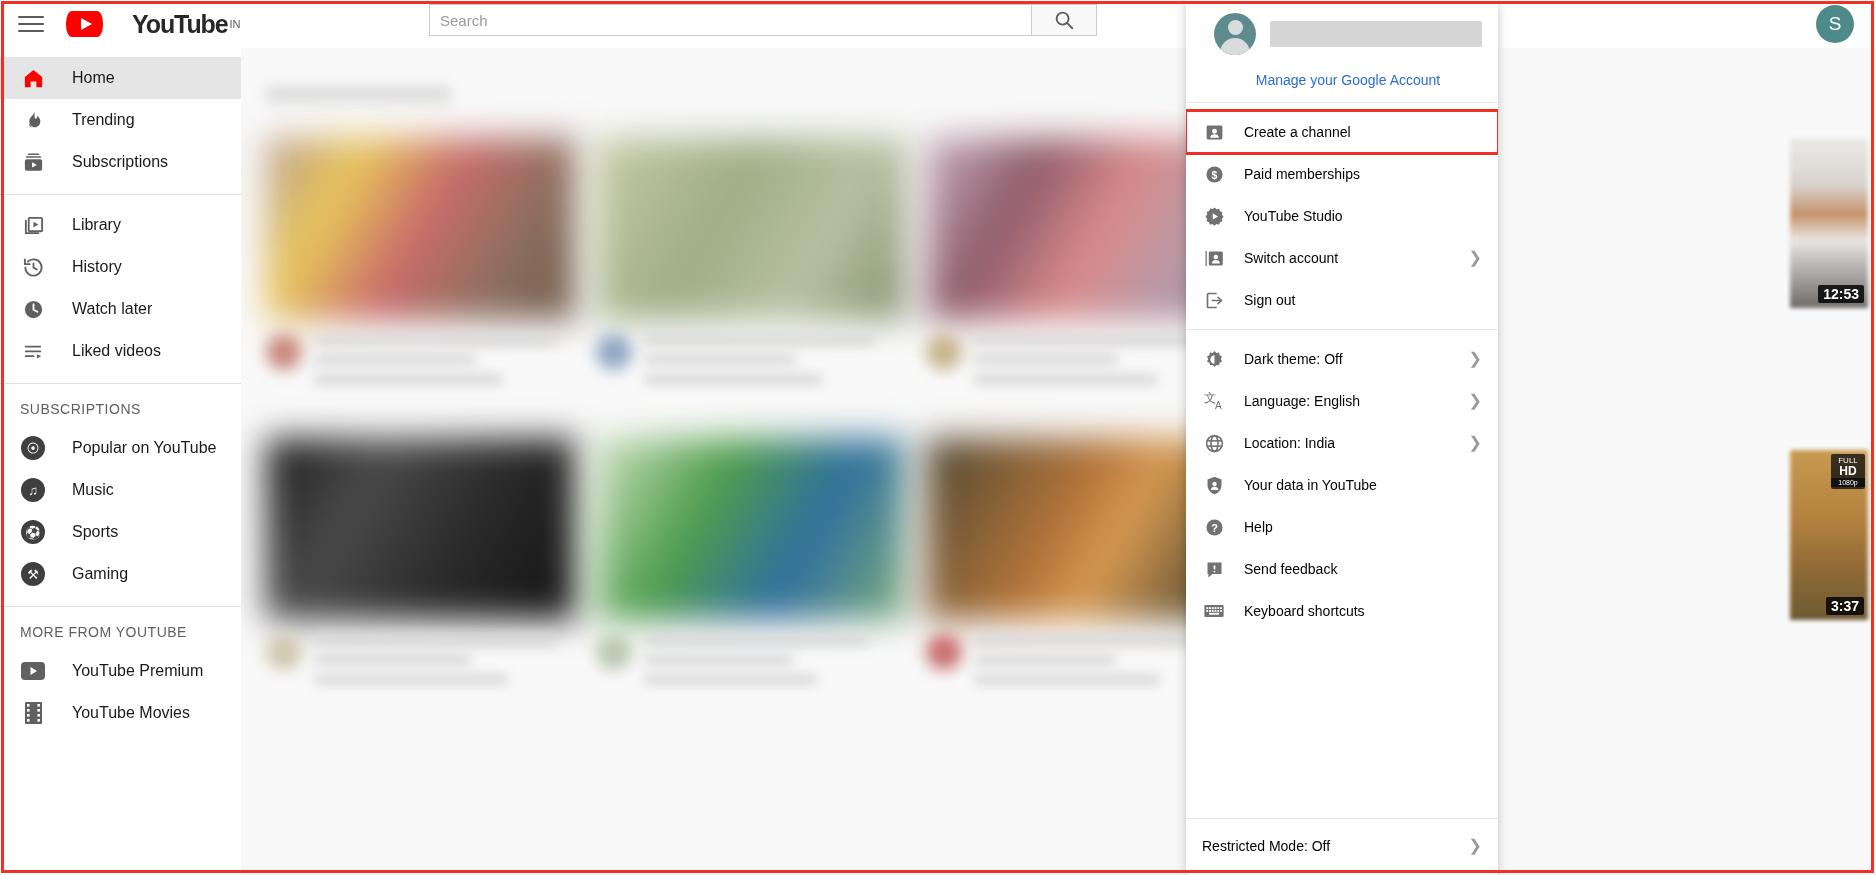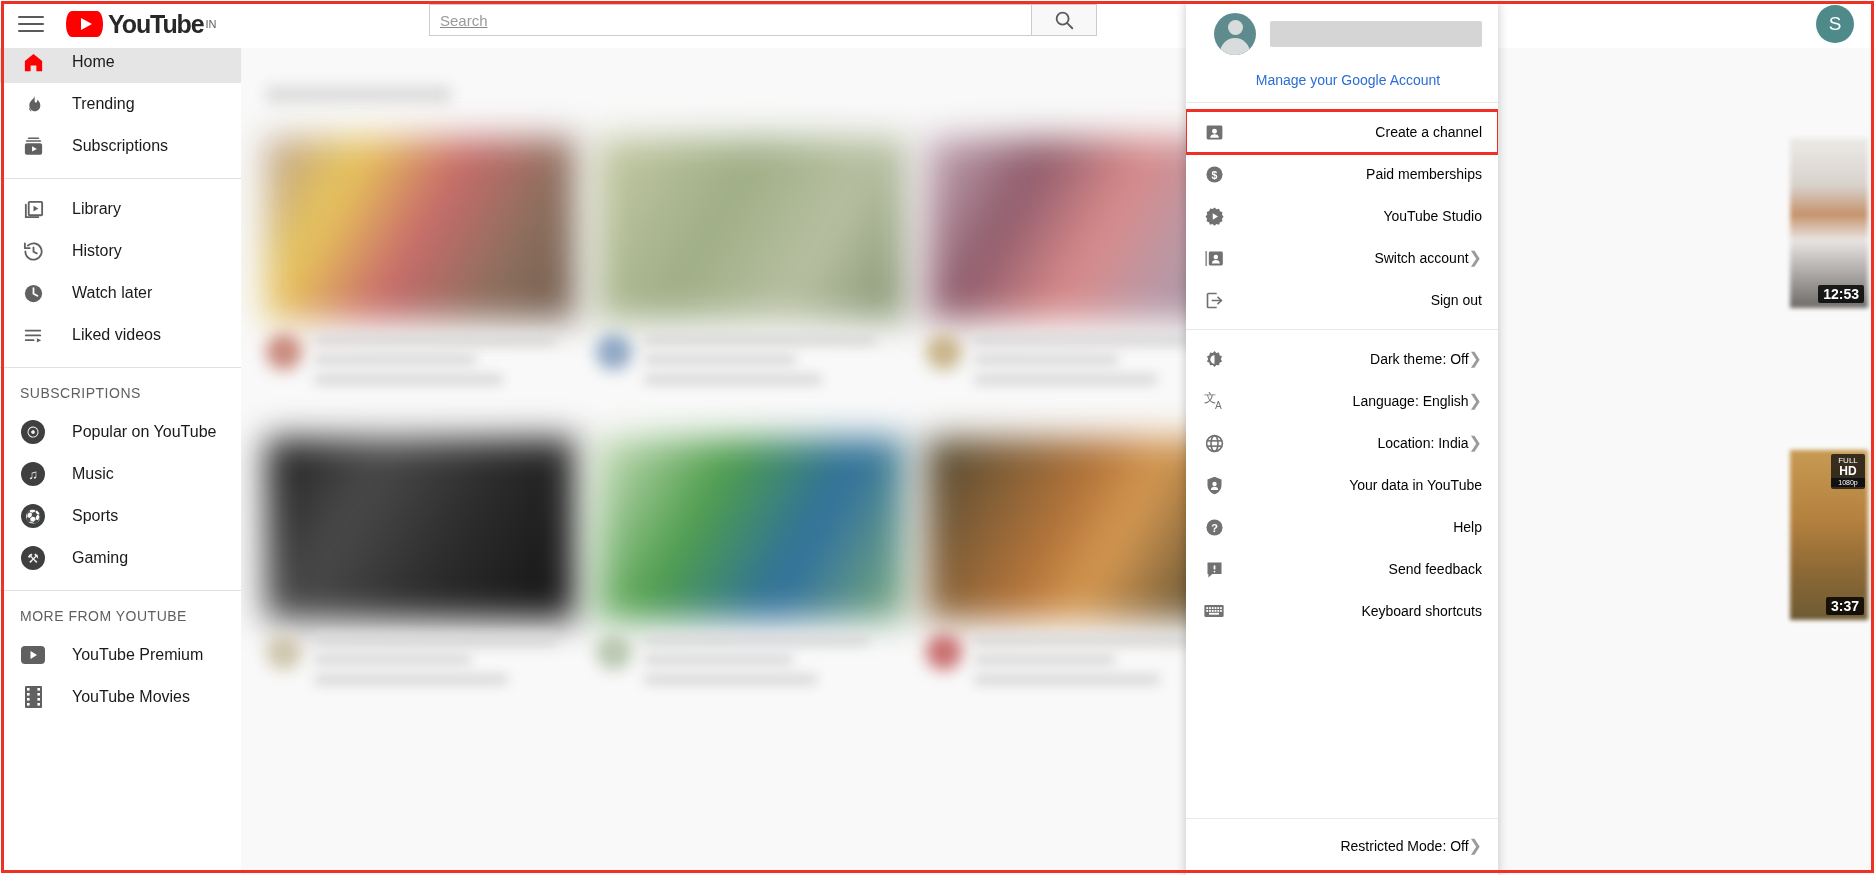--- a/index.html
+++ b/index.html
@@ -33,45 +33,45 @@
     width: 37px; height: 26px; background: #ff0000; border-radius: 6px/12px;
     display: flex; align-items: center; justify-content: center; margin-right: 5px;
   }
   .logo-mark .tri {
     width: 0; height: 0; border-left: 11px solid #fff;
     border-top: 6.5px solid transparent; border-bottom: 6.5px solid transparent;
     margin-left: 3px;
   }
   .logo-text {
     font-size: 25px; font-weight: bold; color: #282828;
-    letter-spacing: -1.1px; line-height: 26px;
+    letter-spacing: -1.1px; line-height: 26px; margin-left: 24px;
   }
   .logo-cc { font-size: 11px; color: #606060; margin-left: 2px; line-height: 12px; margin-top: 7px; }
 
   .search-wrap { position: absolute; left: 429px; top: 4px; display: flex; }
   .search-input {
     width: 602px; height: 32px; border: 1px solid #ccc; border-right: none;
     padding: 0 10px; font-size: 15px; color: #888; outline: none;
-    font-family: "Liberation Sans", sans-serif; background: #fff; text-decoration: underline;
+    font-family: "Liberation Sans", sans-serif; background: #fff;
   }
   .search-input::placeholder { color: #9a9a9a; }
   .search-btn {
     width: 66px; height: 32px; border: 1px solid #ccc; background: #f8f8f8;
     display: flex; align-items: center; justify-content: center; cursor: pointer;
   }
   .avatar-top {
     position: absolute; right: 22px; top: 5px; width: 38px; height: 38px;
     border-radius: 50%; background: #4f8a8b; color: #fff;
     display: flex; align-items: center; justify-content: center;
     font-size: 19px; cursor: pointer;
   }
 
   
   .sidebar {
-    position: absolute; left: 0; top: 32px; width: 241px; height: 827px;
+    position: absolute; left: 0; top: 48px; width: 241px; height: 827px;
     background: #fff; z-index: 25; overflow: hidden; padding-top: 9px;
   }
   .s-item {
     display: flex; align-items: center; height: 42px; padding-left: 20px;
     cursor: pointer; font-size: 16px; color: #1a1a1a;
   }
   .s-item.active { background: #e5e5e5; }
   .s-ico {
     width: 26px; height: 24px; margin-right: 26px; flex: none;
     display: flex; align-items: center; justify-content: center; color: #606060;
@@ -152,21 +152,21 @@
     margin-left: 14px; height: 26px; flex: 1; background: #d5d5d5; border-radius: 2px;
   }
   .dd-manage {
     text-align: center; color: #2b6dd6; font-size: 14px;
     margin-top: 17px; cursor: pointer;
   }
   .dd-sep { height: 1px; background: #e8e8e8; }
   .dd-group { padding: 8px 0; }
   .dd-item {
     display: flex; align-items: center; height: 42px; padding: 0 16px;
-    cursor: pointer; font-size: 14px; color: #030303; position: relative; text-align: right;
+    cursor: pointer; font-size: 14px; color: #030303; position: relative;
   }
   .dd-ico {
     width: 24px; height: 24px; margin-right: 18px; flex: none; color: #717171;
     display: flex; align-items: center; justify-content: center;
   }
   .dd-label { flex: 1; white-space: nowrap; }
   .dd-arrow { color: #9b9b9b; font-size: 16px; line-height: 1; }
   .dd-item.highlight { outline: 3px solid #ee3124; outline-offset: -1px; z-index: 2; }
   .dd-bottom { margin-top: auto; border-top: 1px solid #e8e8e8; padding: 6px 0 8px; }
 

